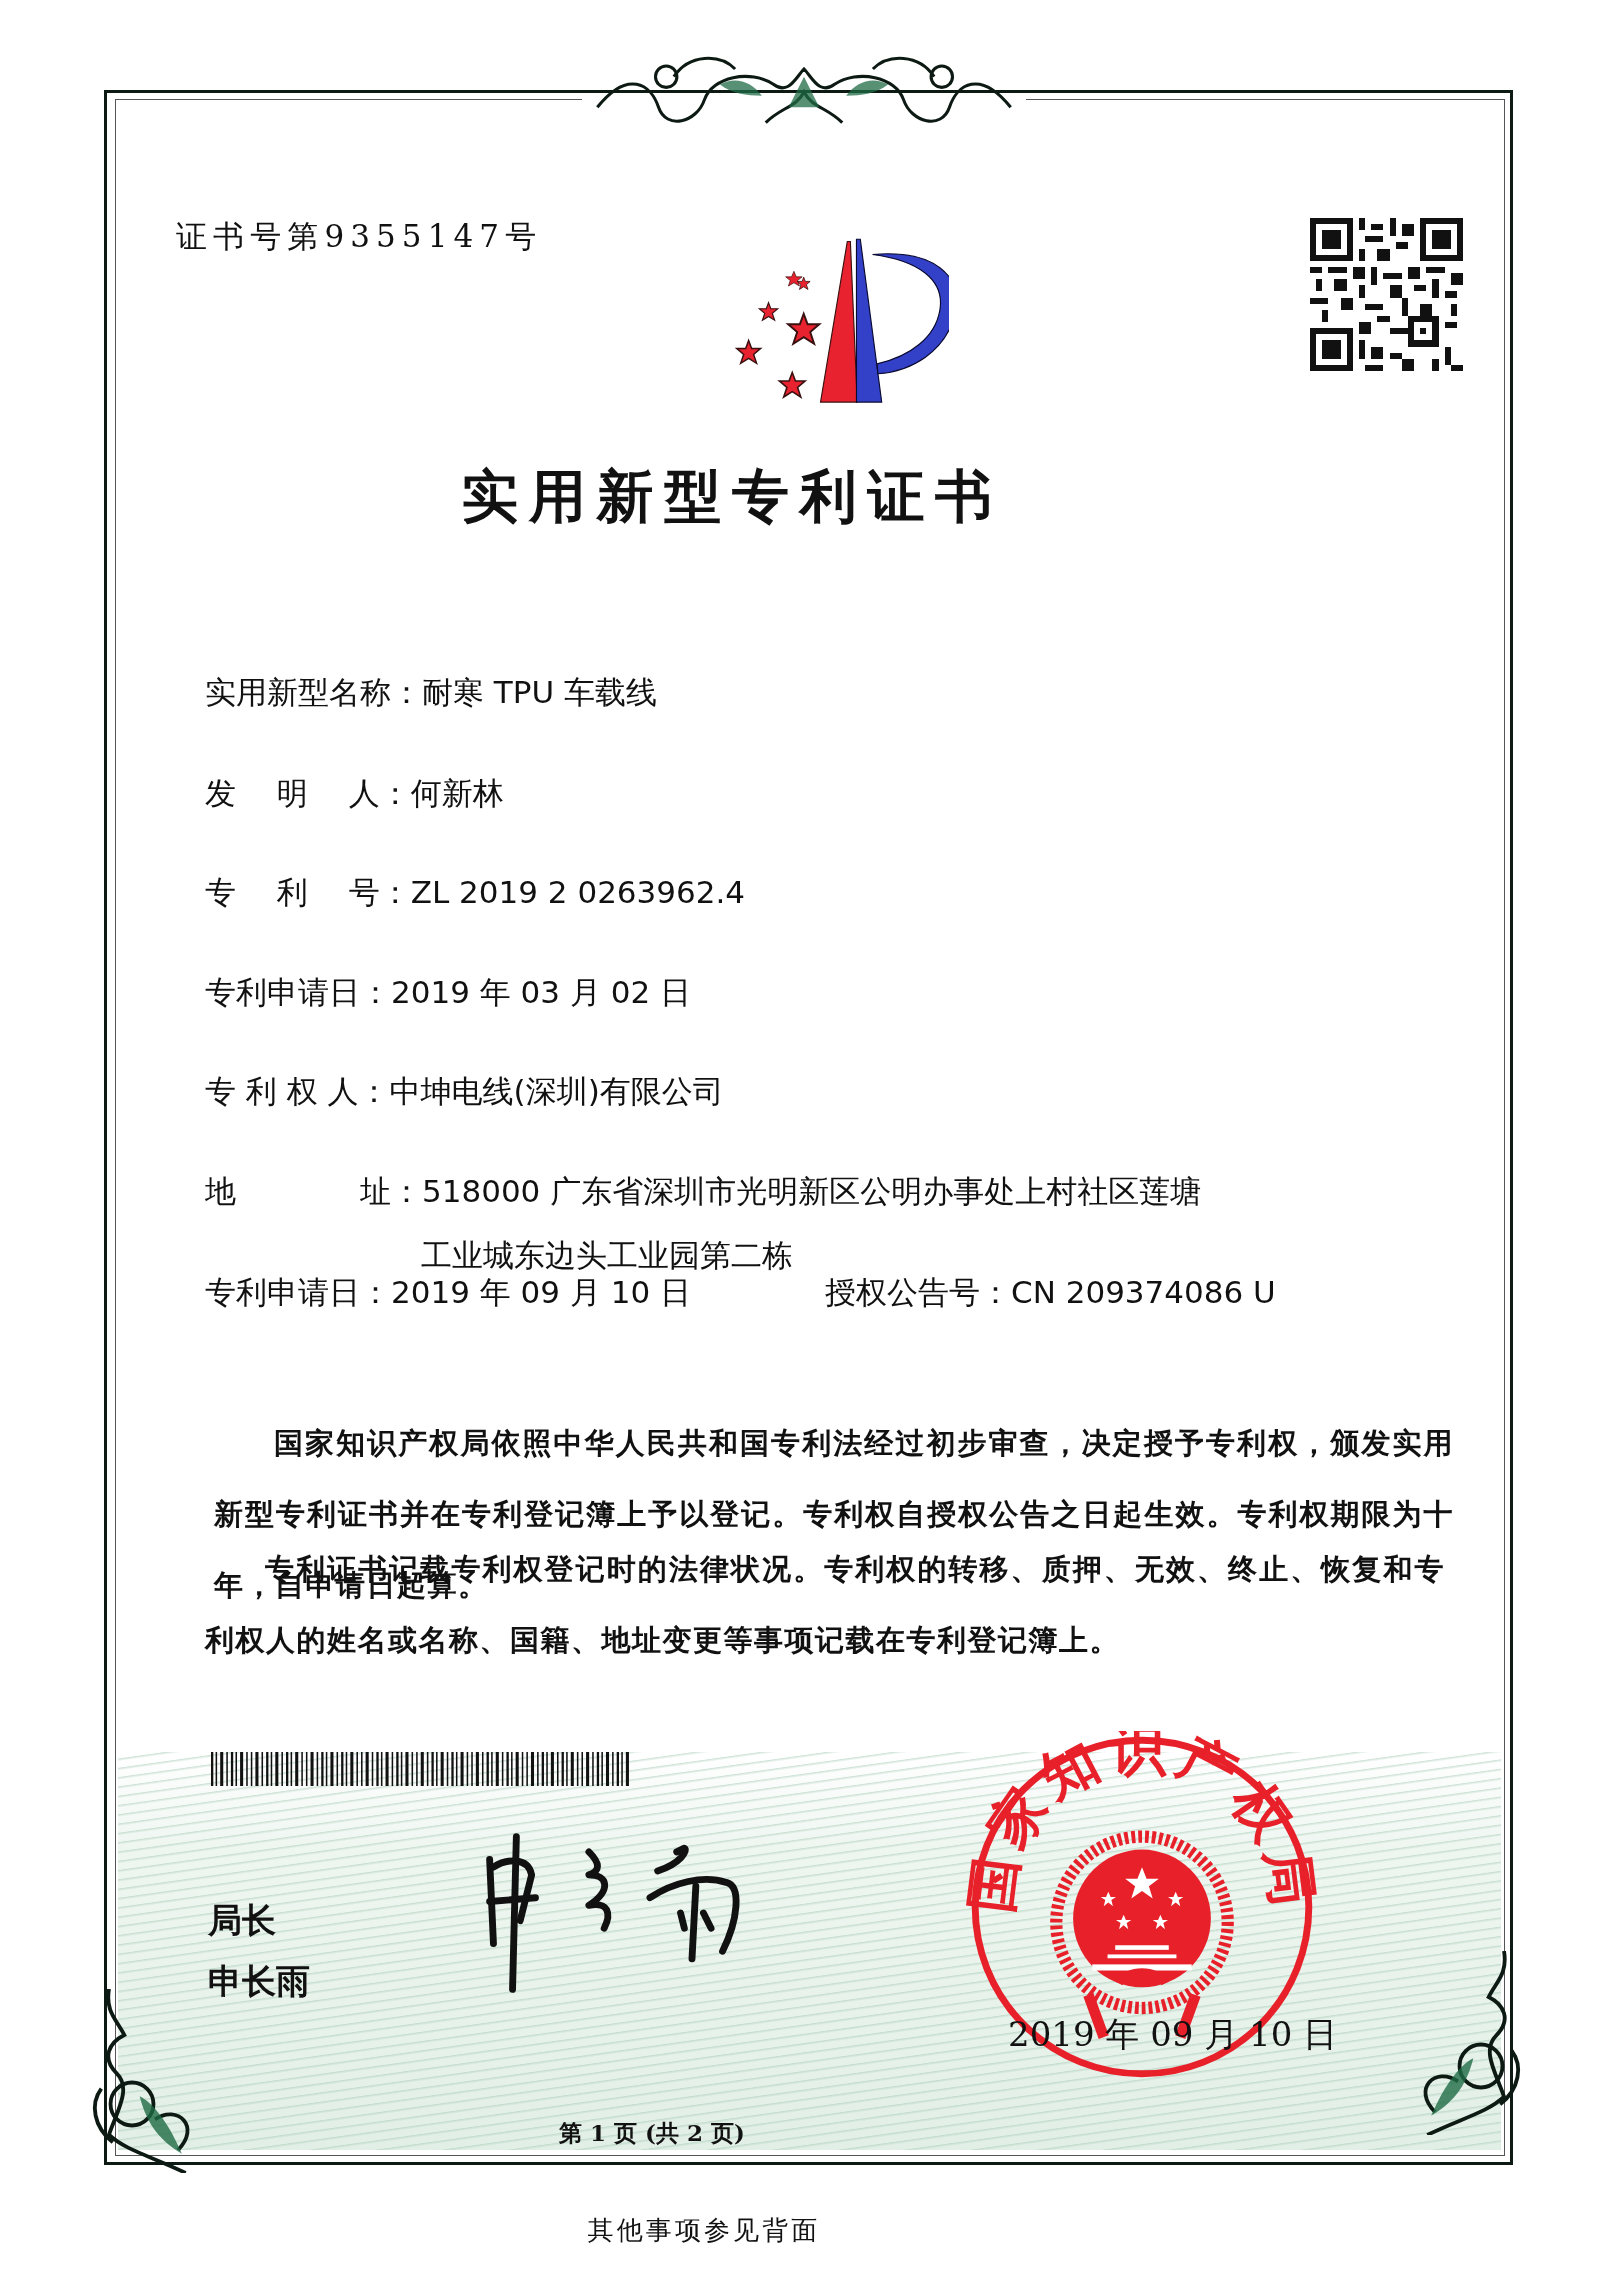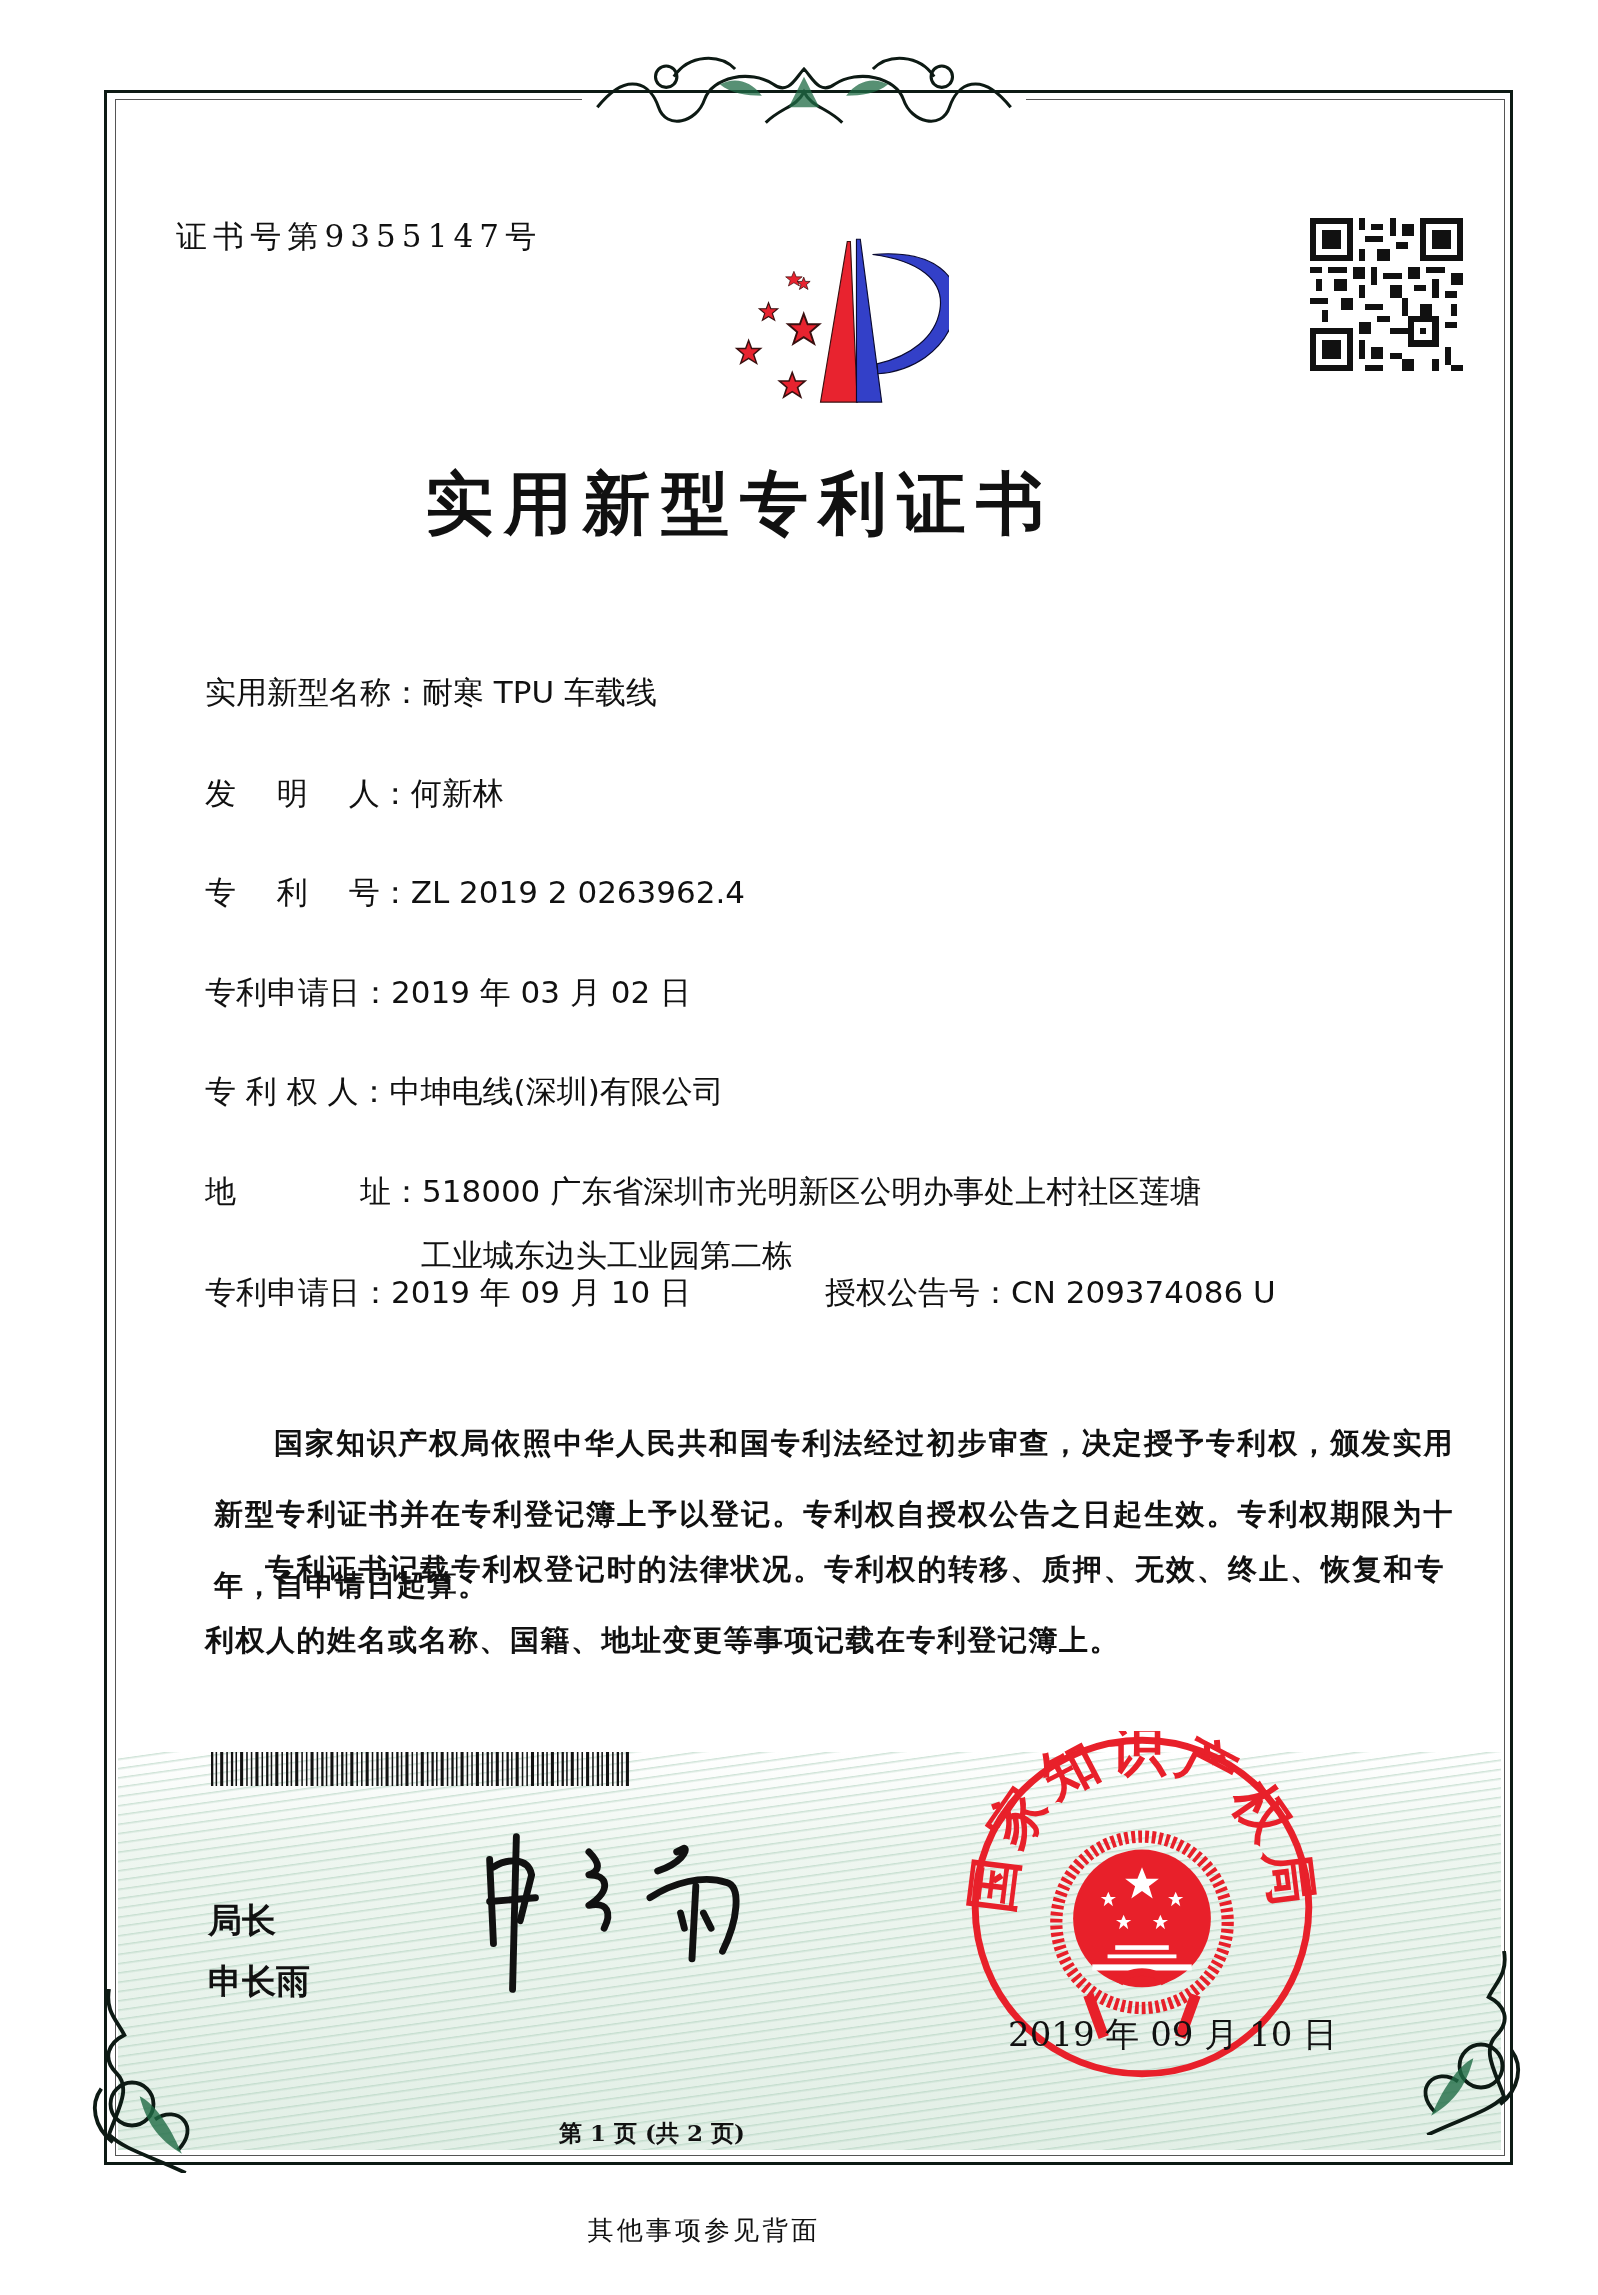--- a/index.html
+++ b/index.html
@@ -26,22 +26,22 @@
   .top-ornament {
     position: absolute; left: 582px; top: 23px; width: 444px; height: 115px;
   }
   .corner-orn { position: absolute; width: 138px; height: 184px; }
   .cert-no {
     position: absolute; left: 176px; top: 216px; font-size: 31px; letter-spacing: 6.1px;
   }
   .logo { position: absolute; left: 689px; top: 207px; width: 260px; height: 199px; }
   .qr { position: absolute; left: 1310px; top: 218px; width: 153px; height: 153px; }
   .title {
-    position: absolute; left: 8px; width: 1464px; top: 459px; text-align: center;
-    font-size: 68px; letter-spacing: 10.7px; font-family: "DejaVu Sans", "Liberation Sans", sans-serif; font-weight: bold;
+    position: absolute; left: 0; width: 1464px; top: 459px; text-align: center;
+    font-size: 57px; letter-spacing: 10.7px; font-family: "DejaVu Sans", "Liberation Sans", sans-serif; font-weight: bold;
   }
   .field {
     position: absolute; left: 205px; font-size: 31px; white-space: nowrap;
     font-family: "DejaVu Sans", "Liberation Sans", sans-serif;
   }
   .field .lbl { display: inline-block; text-align: center; }
   .field .val { display: inline-block; }
   .address-line2 { position: absolute; left: 421px; font-size: 31px; font-family: "DejaVu Sans", "Liberation Sans", sans-serif; margin-top: 20px; }
   .para {
     position: absolute; left: 205px; width: 1240px; font-size: 29px; line-height: 71px;

